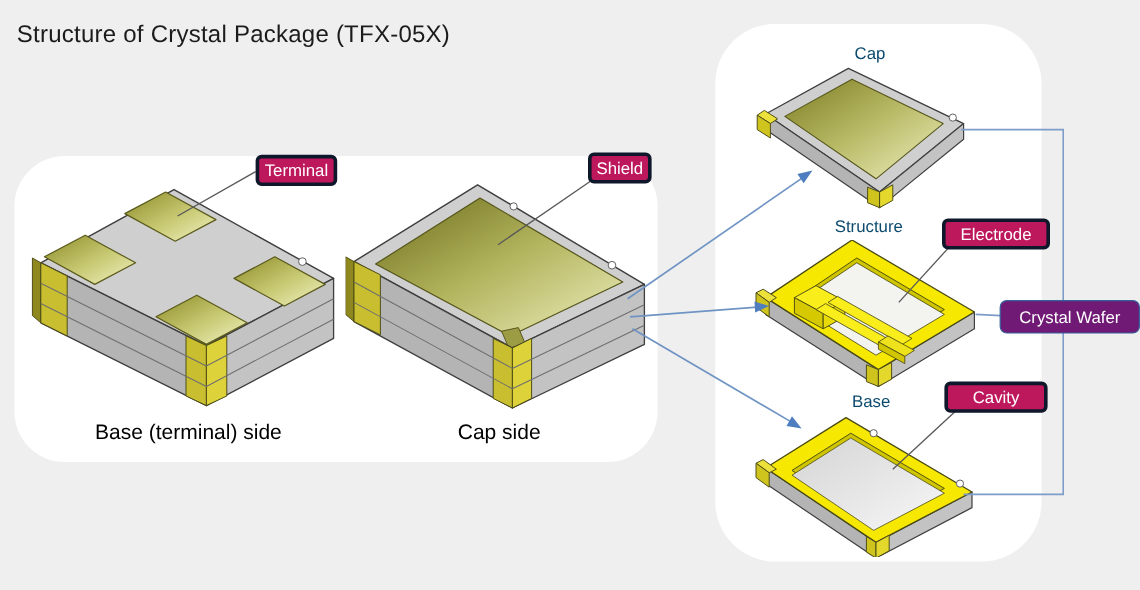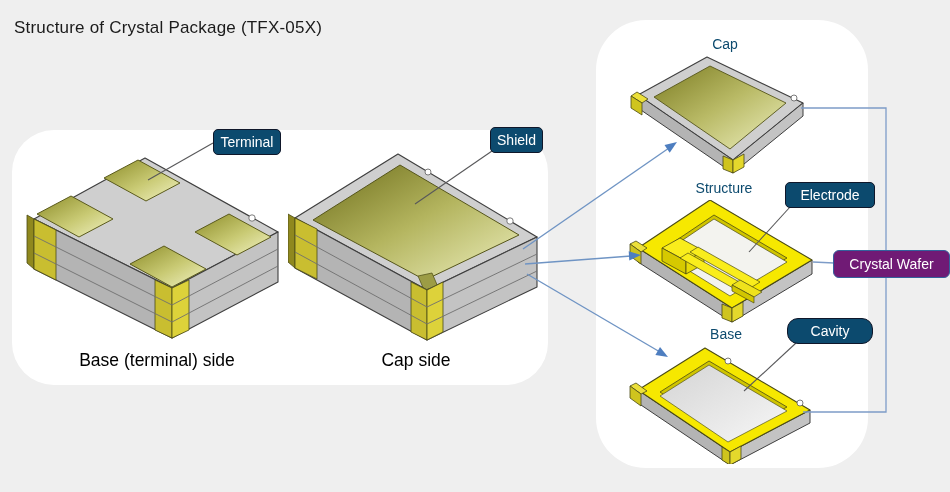--- a/index.html
+++ b/index.html
@@ -1,32 +1,32 @@
 <!DOCTYPE html>
 <html><head>
 <meta charset="utf-8">
 <style>
   html,body{margin:0;padding:0;}
   body{
     width:950px;height:492px;background:#efefef;position:relative;overflow:hidden;
     font-family:"Liberation Sans", sans-serif;
   }
   .page-title{
-    position:absolute;left:14px;top:18px;font-size:17px;color:#1b1b1b;
+    position:absolute;left:14px;top:18px;font-size:20px;color:#1b1b1b;
     letter-spacing:.2px;white-space:nowrap;
   }
   .panel{position:absolute;background:#ffffff;z-index:1;}
   .panel-left{left:12px;top:130px;width:536px;height:255px;border-radius:42px;}
   .panel-right{left:596px;top:20px;width:272px;height:448px;border-radius:50px;}
   .illus{position:absolute;z-index:2;}
   .overlay{position:absolute;left:0;top:0;z-index:3;pointer-events:none;}
   .callout{
     position:absolute;z-index:4;color:#ffffff;font-size:14px;text-align:center;
     border-radius:5px;display:flex;align-items:center;justify-content:center;
-    background:#0c4a6e;border:1px solid #0f172a;box-sizing:border-box;white-space:nowrap;
+    background:#be185d;border:3px solid #0f172a;box-sizing:border-box;white-space:nowrap;
   }
   .callout-blue{background:#701a75;border:1px solid #34619c;border-radius:6px;}
   .part-label{
     position:absolute;z-index:4;color:#0c4a6e;font-size:14px;white-space:nowrap;
     transform:translateX(-50%);
   }
   .caption{
     position:absolute;z-index:4;color:#000000;font-size:17.5px;white-space:nowrap;
     transform:translateX(-50%);
   }
@@ -179,21 +179,21 @@
   <g fill="#4e7ec0" stroke="none">
     <path d="M677,142 L669.7,152.7 L664.5,145.1 Z"></path>
     <path d="M641,255 L629.3,260.4 L628.7,251.2 Z"></path>
     <path d="M668,357 L655.4,354.9 L660,346.9 Z"></path>
   </g>
 </svg>
 
 <div class="callout" style="left:213px;top:129px;width:68px;height:26px;">Terminal</div>
 <div class="callout" style="left:490px;top:127px;width:53px;height:26px;">Shield</div>
 <div class="callout" style="left:785px;top:182px;width:90px;height:26px;">Electrode</div>
-<div class="callout" style="left:787px;top:318px;width:86px;height:26px;border-radius:11px;">Cavity</div>
+<div class="callout" style="left:787px;top:318px;width:86px;height:26px;">Cavity</div>
 <div class="callout callout-blue" style="left:833px;top:250px;width:117px;height:28px;">Crystal Wafer</div>
 
 <div class="part-label" style="left:725px;top:36px;">Cap</div>
 <div class="part-label" style="left:724px;top:180px;">Structure</div>
 <div class="part-label" style="left:726px;top:326px;">Base</div>
 
 <div class="caption" style="left:157px;top:350px;">Base (terminal) side</div>
 <div class="caption" style="left:416px;top:350px;">Cap side</div>
 
 </body></html>

